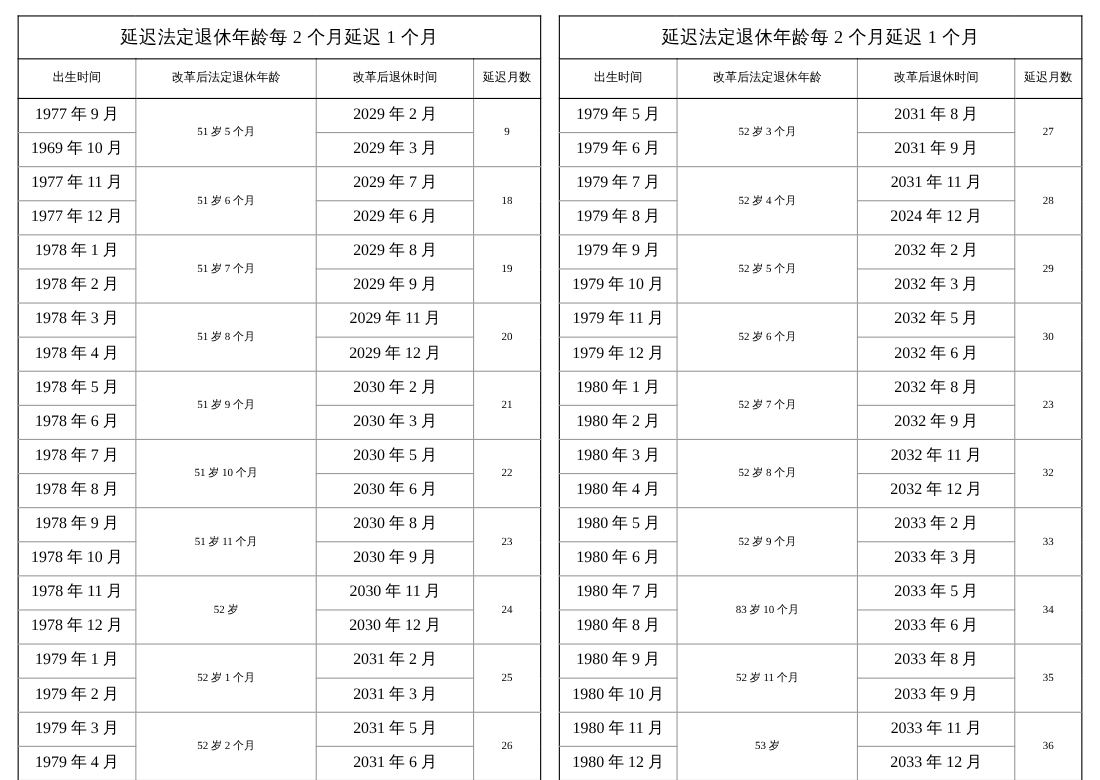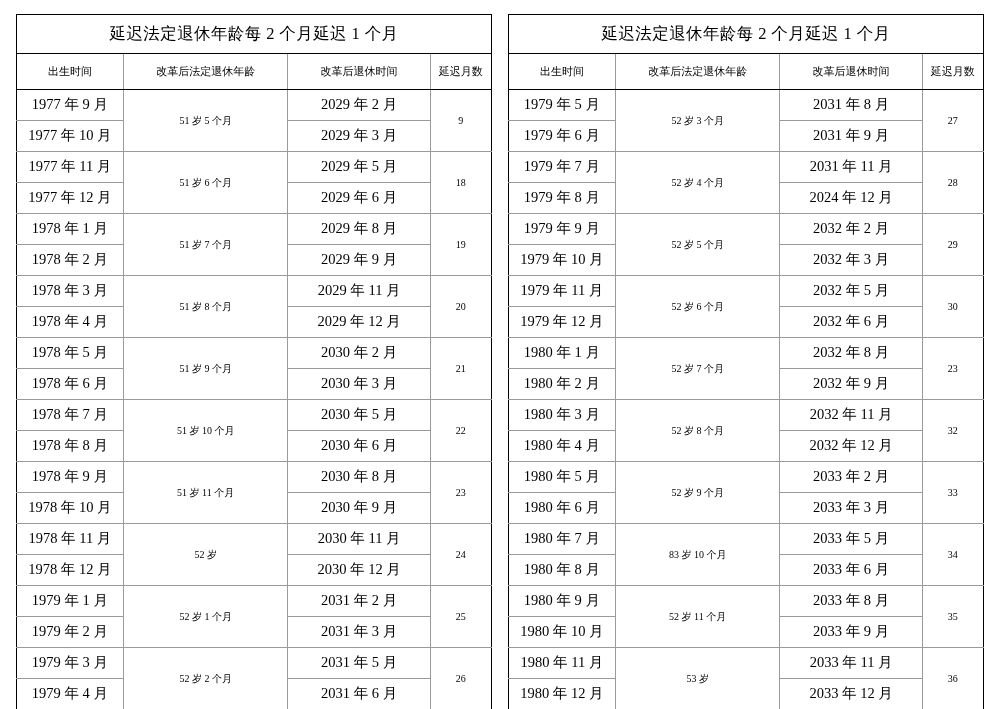--- a/index.html
+++ b/index.html
@@ -99,27 +99,27 @@
             <th class="head-cell">改革后退休时间</th>
             <th class="head-cell outer-right">延迟月数</th>
           </tr>
           <tr>
             <td class="data-cell outer-left">1977 年 9 月</td>
             <td class="data-cell age-cell" rowspan="2">51 岁 5 个月</td>
             <td class="data-cell">2029 年 2 月</td>
             <td class="data-cell months-cell outer-right" rowspan="2">9</td>
           </tr>
           <tr>
-            <td class="data-cell outer-left">1977 年 10 月</td>
+            <td class="data-cell outer-left">1969 年 10 月</td>
             <td class="data-cell">2029 年 3 月</td>
           </tr>
           <tr>
             <td class="data-cell outer-left">1977 年 11 月</td>
             <td class="data-cell age-cell" rowspan="2">51 岁 6 个月</td>
-            <td class="data-cell">2029 年 5 月</td>
+            <td class="data-cell">2029 年 7 月</td>
             <td class="data-cell months-cell outer-right" rowspan="2">18</td>
           </tr>
           <tr>
             <td class="data-cell outer-left">1977 年 12 月</td>
             <td class="data-cell">2029 年 6 月</td>
           </tr>
           <tr>
             <td class="data-cell outer-left">1978 年 1 月</td>
             <td class="data-cell age-cell" rowspan="2">51 岁 7 个月</td>
             <td class="data-cell">2029 年 8 月</td>

